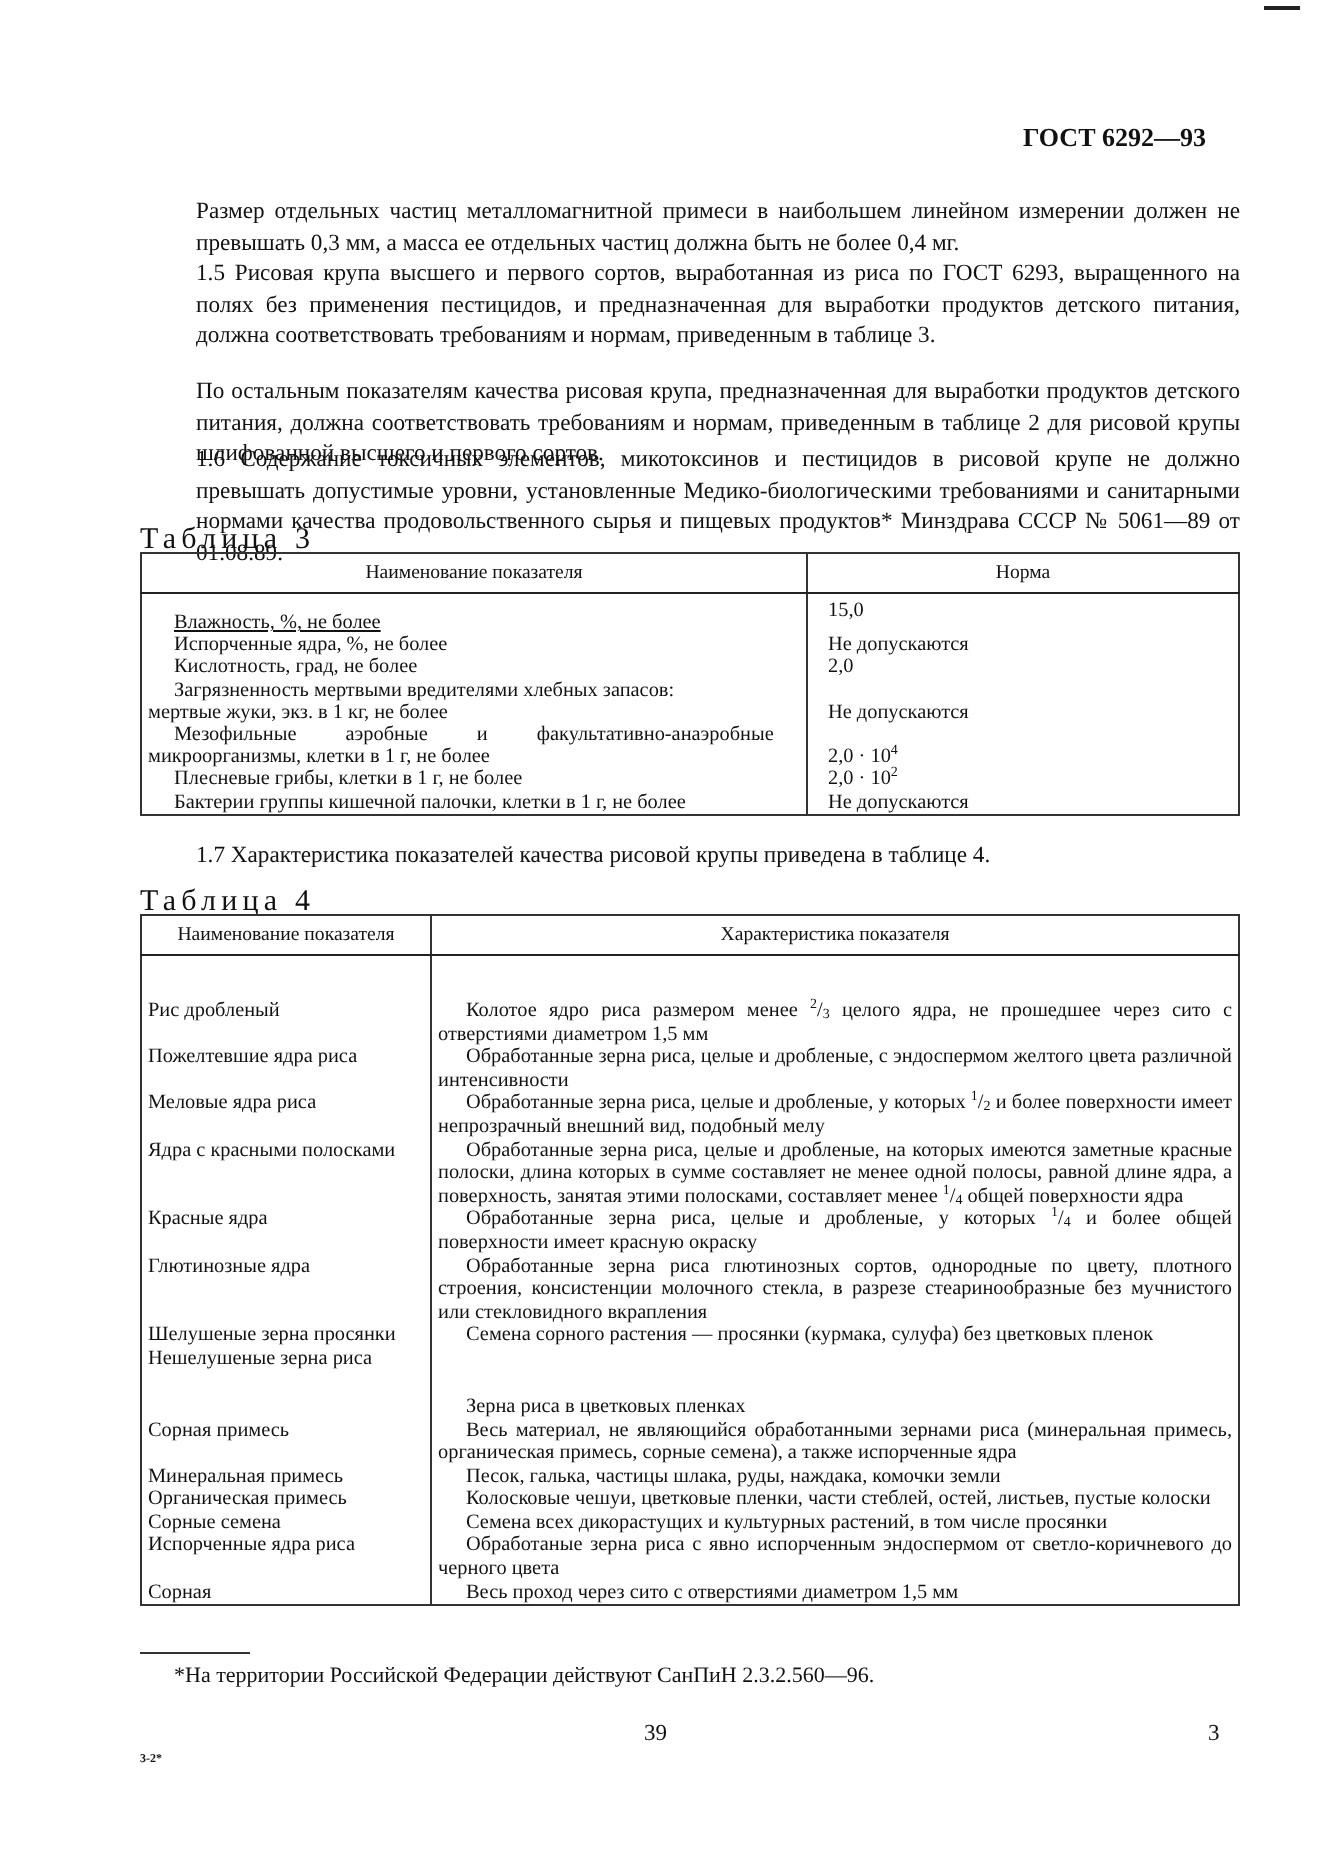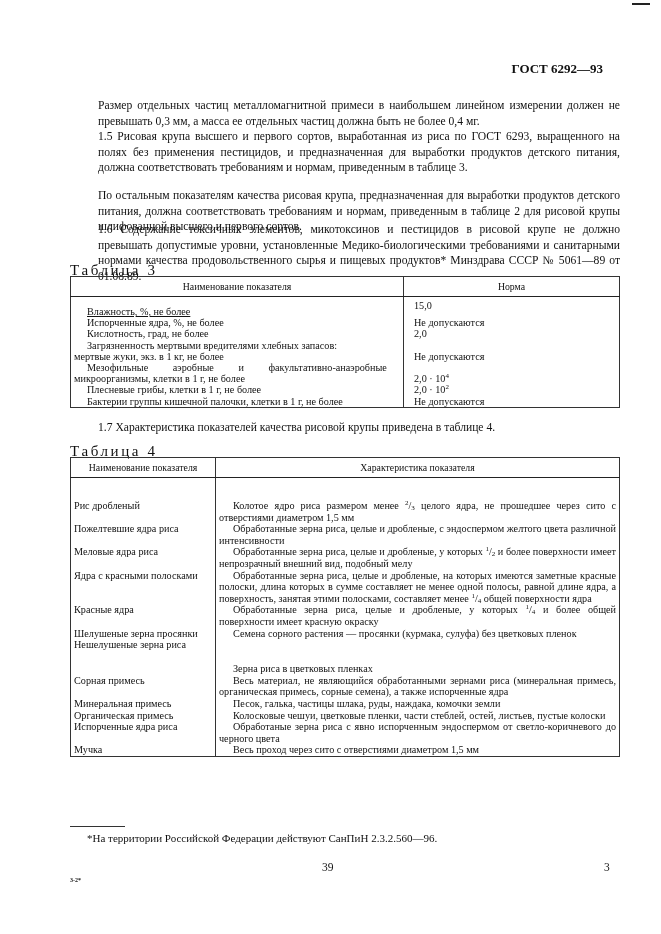--- a/index.html
+++ b/index.html
@@ -147,20 +147,26 @@
           <div class="first" style="text-indent: 14px; padding-left: 0px;"><span>Обработанные зерна риса, целые и дробленые, на которых имеются заметные красные полоски, длина которых в сумме составляет не менее одной полосы, равной длине ядра, а поверхность, занятая этими полосками, составляет менее </span><span><sup>1</sup>/<sub>4</sub></span><span> общей поверхности ядра</span></div>
         </td>
       </tr>
       <tr>
         <td>Красные ядра</td>
         <td class="desc">
           <div class="first" style="text-indent: 14px; padding-left: 0px;"><span>Обработанные зерна риса, целые и дробленые, у которых </span><span><sup>1</sup>/<sub>4</sub></span><span> и более общей поверхности имеет красную окраску</span></div>
         </td>
       </tr>
       <tr>
+        <td>Глютинозные ядра</td>
+        <td class="desc">
+          <div class="first" style="text-indent: 14px; padding-left: 0px;"><span>Обработанные зерна риса глютинозных сортов, однородные по цвету, плотного строения, консистенции молочного стекла, в разрезе стеаринообразные без мучнистого или стекловидного вкрапления</span></div>
+        </td>
+      </tr>
+      <tr>
         <td>Шелушеные зерна просянки</td>
         <td class="desc">
           <div class="first" style="text-indent: 14px; padding-left: 0px;"><span>Семена сорного растения — просянки (курмака, сулуфа) без цветковых пленок</span></div>
         </td>
       </tr>
       <tr>
         <td>Нешелушеные зерна риса</td>
         <td class="desc">
           <div class="first" style="text-indent: 14px; padding-left: 0px; margin-top: 24px;"><span>Зерна риса в цветковых пленках</span></div>
         </td>
@@ -177,27 +183,33 @@
           <div class="first" style="text-indent: 14px; padding-left: 0px;"><span>Песок, галька, частицы шлака, руды, наждака, комочки земли</span></div>
         </td>
       </tr>
       <tr>
         <td>Органическая примесь</td>
         <td class="desc">
           <div class="first" style="text-indent: 14px; padding-left: 0px;"><span>Колосковые чешуи, цветковые пленки, части стеблей, остей, листьев, пустые колоски</span></div>
         </td>
       </tr>
       <tr>
+        <td>Сорные семена</td>
+        <td class="desc">
+          <div class="first" style="text-indent: 14px; padding-left: 0px;"><span>Семена всех дикорастущих и культурных растений, в том числе просянки</span></div>
+        </td>
+      </tr>
+      <tr>
         <td>Испорченные ядра риса</td>
         <td class="desc">
           <div class="first" style="text-indent: 14px; padding-left: 0px;"><span>Обработаные зерна риса с явно испорченным эндоспермом от светло-коричневого до черного цвета</span></div>
         </td>
       </tr>
       <tr>
-        <td>Мучка</td>
+        <td>Сорная</td>
         <td class="desc">
           <div class="first" style="text-indent: 14px; padding-left: 0px;"><span>Весь проход через сито с отверстиями диаметром 1,5  мм</span></div>
         </td>
       </tr>
     </tbody>
 </table>
 
 <div class="abs footnote-rule"></div>
 <div class="abs footnote">*На территории Российской Федерации действуют СанПиН 2.3.2.560—96.</div>
 <div class="abs page-num">39</div>

